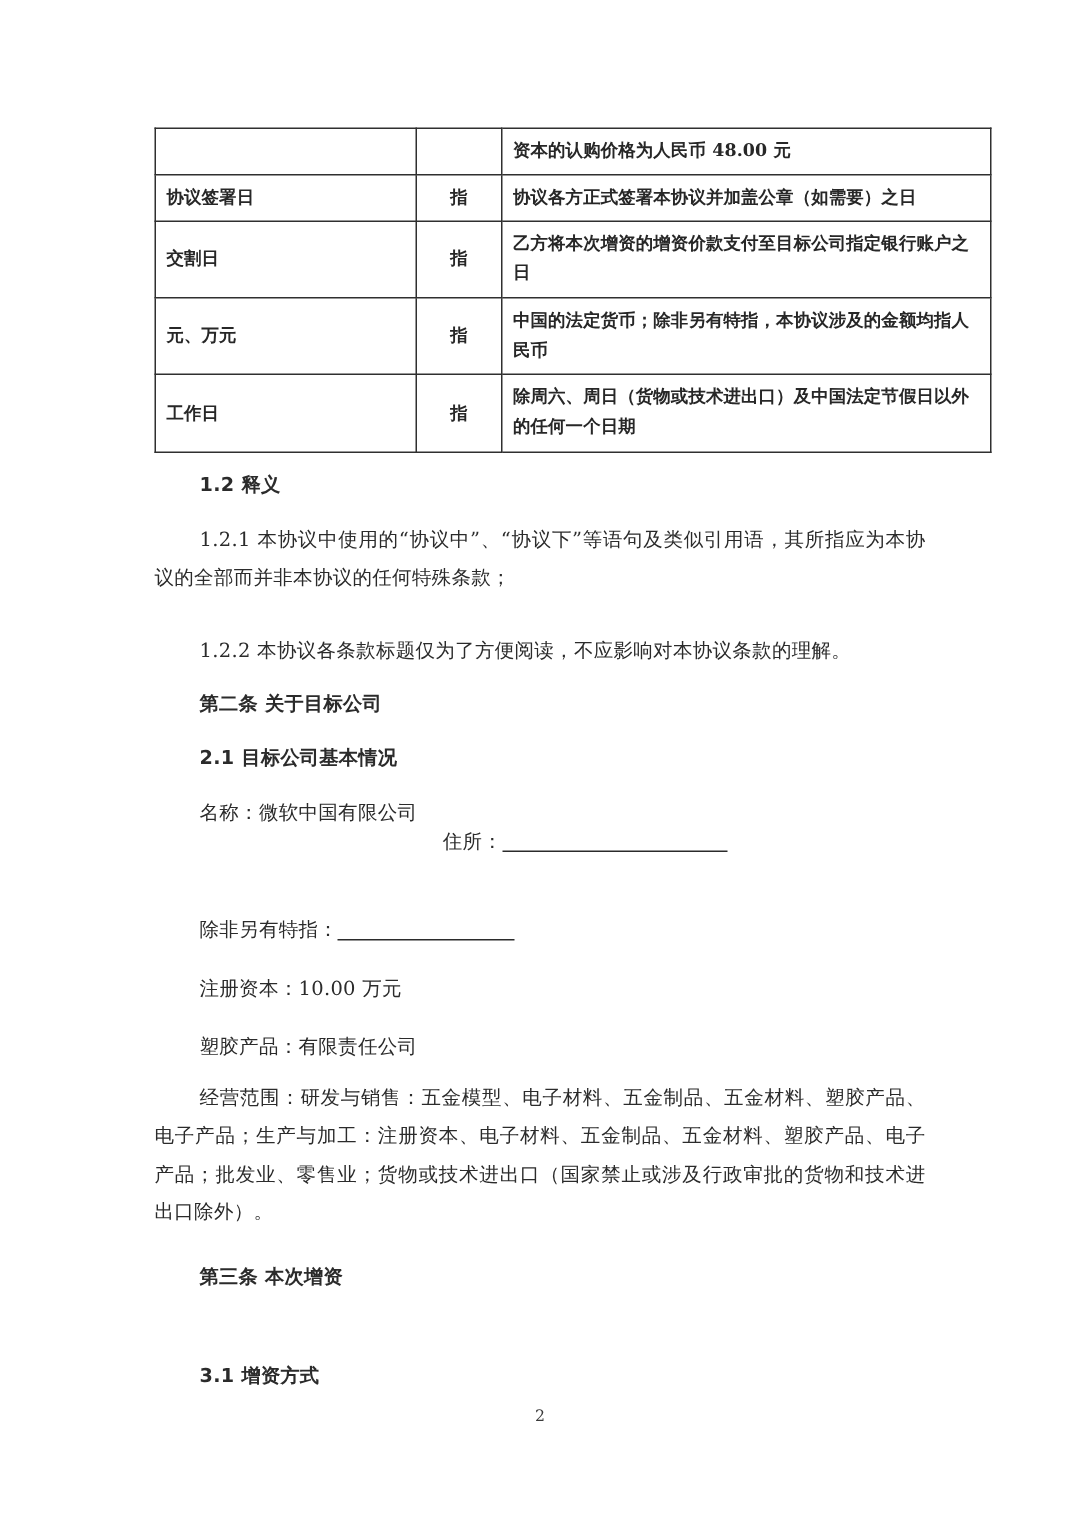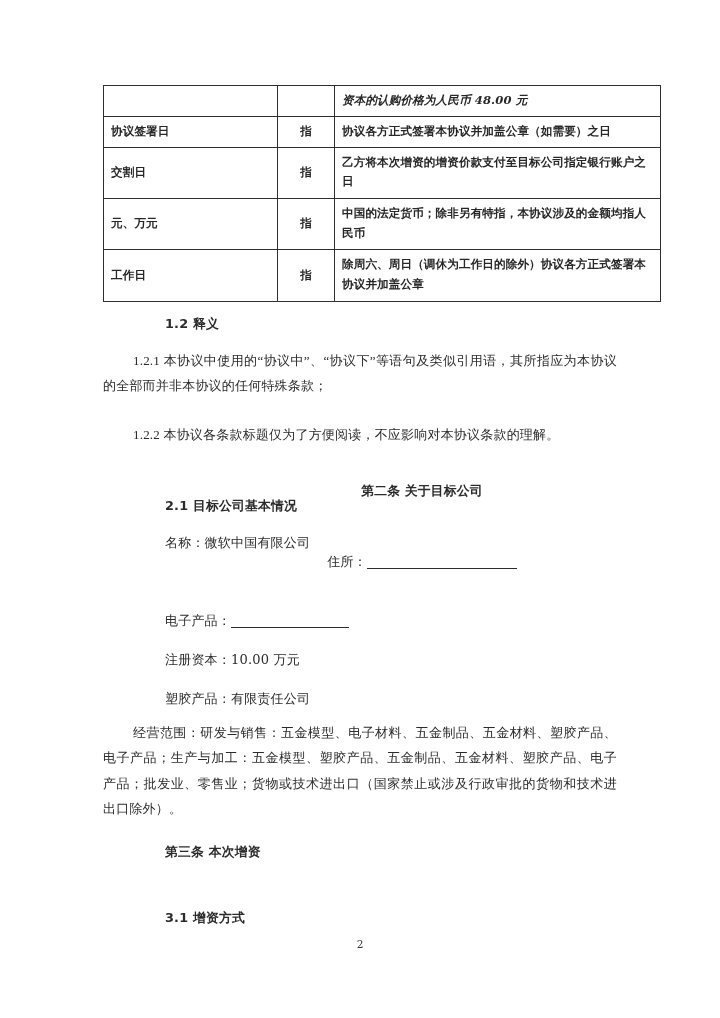--- a/index.html
+++ b/index.html
@@ -50,21 +50,20 @@
   }
   .def-table td.zhi {
     width: 42px;
     text-align: center;
   }
   .def-table td.desc {
     width: 311px;
   }
   .def-table tr.r-first td {
     height: 17px;
-    font-style: italic;
   }
   .def-table td.desc.tall {
     line-height: 1.7;
     margin-top: 16px;
   }
 
   
   .blk {
     position: absolute;
     left: 103px;
@@ -74,25 +73,24 @@
     line-height: 1.95;
     color: #2b2b2b;
     letter-spacing: 0.2px;
   }
   .blk.heading {
     font-weight: 700;
     font-family: "DejaVu Sans", "Liberation Sans", sans-serif;
     font-size: 12.8px;
   }
   .indent1 { text-indent: 30px; }
-  .indent-head { padding-left: 30px; margin-left: 32px; }
+  .indent-head { padding-left: 30px; }
   .para {
     text-align: justify;
     text-justify: inter-ideograph;
-    font-family: Liberation Serif, serif;
   }
   .fill-line {
     display: inline-block;
     border-bottom: 1.6px solid #2b2b2b;
     vertical-align: -3px;
   }
   .fill-long { width: 150px; }
   .fill-short { width: 118px; }
 
   .page-number {
@@ -129,56 +127,56 @@
         <td class="desc tall">乙方将本次增资的增资价款支付至目标公司指定银行账户之日</td>
       </tr>
       <tr>
         <td class="term">元、万元</td>
         <td class="zhi">指</td>
         <td class="desc tall">中国的法定货币；除非另有特指，本协议涉及的金额均指人民币</td>
       </tr>
       <tr>
         <td class="term">工作日</td>
         <td class="zhi">指</td>
-        <td class="desc tall">除周六、周日（调休为工作日的除外）协议各方正式签署本协议并加盖公章</td>
+        <td class="desc tall">除周六、周日（货物或技术进出口）及中国法定节假日以外的任何一个日期</td>
       </tr>
     </tbody>
   </table>
 
   <div class="blk heading indent-head" style="top:312px;">1.2  释义</div>
 
   <div class="blk para indent1" style="top:348px;">1.2.1  本协议中使用的“协议中”、“协议下”等语句及类似引用语，其所指应为本协议的全部而并非本协议的任何特殊条款；</div>
 
   <div class="blk para indent1" style="top:422px;">1.2.2  本协议各条款标题仅为了方便阅读，不应影响对本协议条款的理解。</div>
 
-  <div class="blk heading indent-head" style="top:479px;text-align:center;">第二条  关于目标公司</div>
+  <div class="blk heading indent-head" style="top:458px;">第二条  关于目标公司</div>
 
   <div class="blk heading indent-head" style="top:494px;">2.1  目标公司基本情况</div>
 
   <div class="blk indent-head" style="top:530px;">
     <span>名称：</span><span>微软中国有限公司</span>
   </div>
 
   <div class="blk indent-head" style="top:549px;text-align:center;">
     <span>住所：</span><span class="fill-line fill-long"></span>
   </div>
 
   <div class="blk indent-head" style="top:608px;">
-    <span>电子产品：</span><span class="fill-line fill-short"></span>
+    <span>除非另有特指：</span><span class="fill-line fill-short"></span>
   </div>
 
   <div class="blk indent-head" style="top:647px;">
     <span>注册资本：</span><span>10.00 万元</span>
   </div>
 
   <div class="blk indent-head" style="top:686px;">
     <span>塑胶产品：</span><span>有限责任公司</span>
   </div>
 
-  <div class="blk para indent1" style="top:720px;">经营范围：研发与销售：五金模型、电子材料、五金制品、五金材料、塑胶产品、电子产品；生产与加工：五金模型、塑胶产品、五金制品、五金材料、塑胶产品、电子产品；批发业、零售业；货物或技术进出口（国家禁止或涉及行政审批的货物和技术进出口除外）。</div>
+  <div class="blk para indent1" style="top:720px;">经营范围：研发与销售：五金模型、电子材料、五金制品、五金材料、塑胶产品、电子产品；生产与加工：注册资本、电子材料、五金制品、五金材料、塑胶产品、电子产品；批发业、零售业；货物或技术进出口（国家禁止或涉及行政审批的货物和技术进出口除外）。</div>
 
   <div class="blk heading indent-head" style="top:840px;">第三条  本次增资</div>
 
   <div class="blk heading indent-head" style="top:906px;">3.1  增资方式</div>
 
   <div class="page-number">2</div>
 
 </div>
 
 </body></html>

